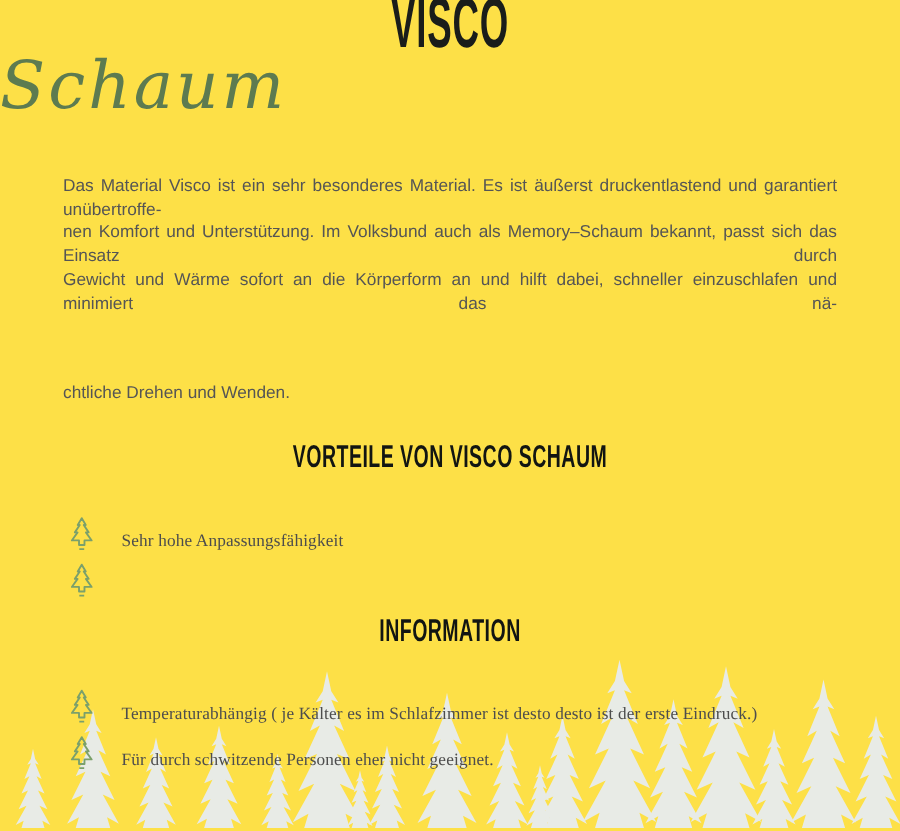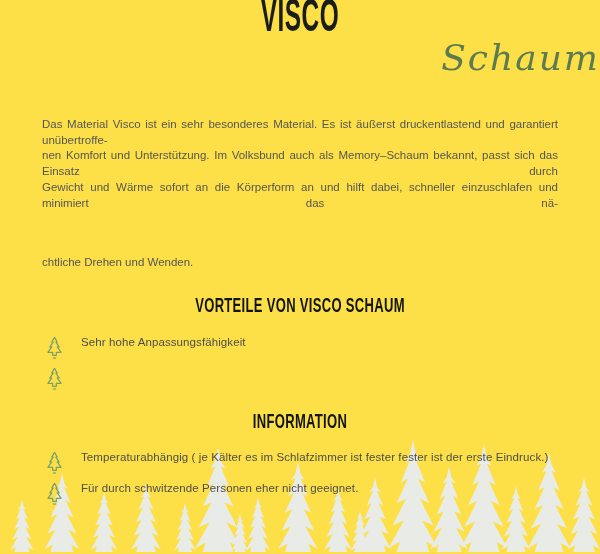--- a/index.html
+++ b/index.html
@@ -9,40 +9,40 @@
 
   
   .forest { position:absolute; left:0; bottom:0; width:600px; height:118px; z-index:0; }
 
   .content { position:relative; z-index:1; }
 
   
   .title { margin-top:-3px; text-align:center; font-size:47px; font-weight:700;
            color:#1a1d1a; letter-spacing:1px; line-height:36px; height:34px;
            transform:scaleX(0.52); transform-origin:50% 0; white-space:nowrap; }
-  .subtitle { height:56px; line-height:54px; margin-top:0px; text-align:right;
+  .subtitle { height:56px; line-height:54px; margin-top:0px; text-align:left;
               font-family:"DejaVu Serif", serif; font-style:italic; font-weight:400;
-              font-size:36px; color:#5d7b50; letter-spacing:2px; }
+              font-size:44px; color:#5d7b50; letter-spacing:2px; }
 
   
   .intro { margin:30px 42px 0 42px; font-size:11.5px; line-height:15.7px; color:#555555; }
   .intro .line { text-align:justify; text-align-last:justify; }
   .intro .line.last { text-align:left; text-align-last:left;margin-top:44px; }
 
   
   .sec-heading { text-align:center; font-size:21px; font-weight:700; color:#121512;
                  letter-spacing:0.5px; line-height:24px; white-space:nowrap;
                  transform:scaleX(0.62); transform-origin:50% 50%; }
   .sec-heading.adv { margin-top:22px; }
   .sec-heading.info { margin-top:11px; }
 
   
   .list { margin:19px 0 0 45px; }
   .list.info-list { margin-top:18px; }
-  .row { display:flex; align-items:flex-start; height:31px; }
+  .row { display:flex; align-items:flex-end; height:31px;font-family:Liberation Serif, serif; }
   .row .icon { width:19px; height:23px; flex:0 0 19px; display:inline-flex; }
   .row .txt { margin-left:17px; font-size:11.5px; color:#4d4d4d; letter-spacing:0.1px; }
 </style>
 </head>
 <body>
 
 <div class="page">
 
   <svg class="forest" viewBox="0 0 600 118" preserveAspectRatio="none" aria-hidden="true">
     <defs>
@@ -107,21 +107,21 @@
     <div class="sec-heading info">INFORMATION</div>
 
     <div class="list info-list">
       <div class="row">
         <span class="icon">
           <svg viewBox="0 0 19 24" width="19" height="23">
               <path d="M9.5 1.5 L12.3 6.3 H10.9 L14.3 11.4 H12.4 L16.4 17 H11.4 V20.2 H7.6 V17 H2.6 L6.6 11.4 H4.7 L8.1 6.3 H6.7 Z" fill="none" stroke="#7ba06b" stroke-width="1.3" stroke-linejoin="round"></path>
               <line x1="7.8" y1="23" x2="11.2" y2="23" stroke="#7ba06b" stroke-width="1.2"></line>
             </svg>
         </span>
-        <span class="txt">Temperaturabhängig ( je Kälter es im Schlafzimmer ist fester fester ist der erste Eindruck.)</span>
+        <span class="txt">Temperaturabhängig ( je Kälter es im Schlafzimmer ist desto desto ist der erste Eindruck.)</span>
       </div>
       <div class="row">
         <span class="icon">
           <svg viewBox="0 0 19 24" width="19" height="23">
               <path d="M9.5 1.5 L12.3 6.3 H10.9 L14.3 11.4 H12.4 L16.4 17 H11.4 V20.2 H7.6 V17 H2.6 L6.6 11.4 H4.7 L8.1 6.3 H6.7 Z" fill="none" stroke="#7ba06b" stroke-width="1.3" stroke-linejoin="round"></path>
               <line x1="7.8" y1="23" x2="11.2" y2="23" stroke="#7ba06b" stroke-width="1.2"></line>
             </svg>
         </span>
         <span class="txt">Für durch schwitzende Personen eher nicht geeignet.</span>
       </div>

